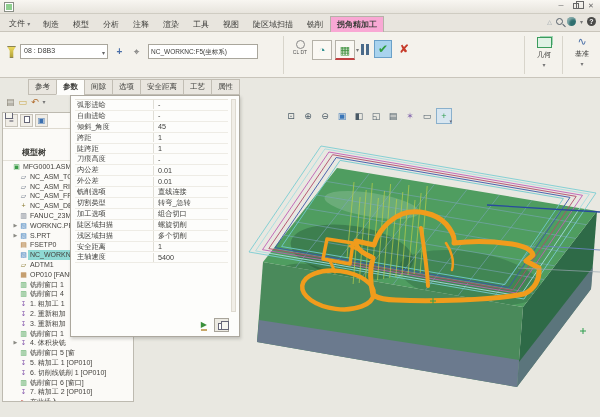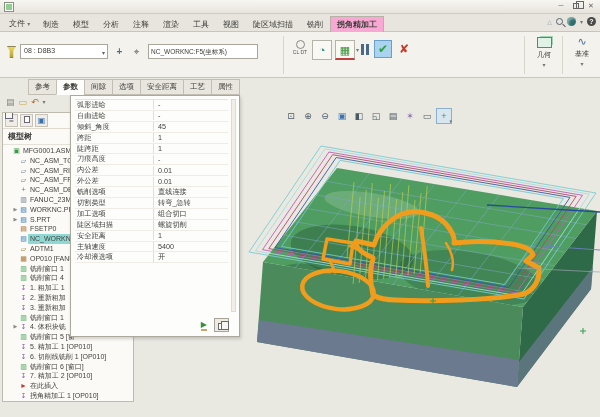--- a/index.html
+++ b/index.html
@@ -71,21 +71,21 @@
   .dtab.active{background:#fdfdfb;font-weight:bold;position:relative;z-index:2;border-bottom-color:#fdfdfb;}
   
   .quickbar{position:absolute;left:6px;top:96px;display:flex;gap:4px;align-items:center;z-index:40;}
   .qico{font-size:9px;line-height:12px;}
   
   .tree-panel{position:absolute;left:2px;top:112px;width:132px;height:290px;background:#fbfaf7;
     border:1px solid #bdbab0;z-index:30;overflow:hidden;}
   .tree-filters{display:flex;gap:2px;padding:1px 2px;border-bottom:1px solid #dedad0;}
   .tfbtn{width:13px;height:13px;border:1px solid #c6c2b8;background:#f0ede6;font-size:8px;
     text-align:center;line-height:11px;}
-  .tree-header{font-size:8px;font-weight:bold;color:#3a3a36;padding:2px 5px;border-bottom:1px solid #e4e1d8;}
+  .tree-header{font-size:8px;font-weight:bold;color:#3a3a36;padding:2px 19px;border-bottom:1px solid #e4e1d8;margin-top:16px;}
   .tree-list{padding-top:1px;}
   .titem{height:9.8px;line-height:9.8px;white-space:nowrap;overflow:hidden;font-size:7px;color:#44423e;
     display:flex;align-items:center;}
   .texp{width:7px;font-size:5px;color:#8a8a84;text-align:center;flex:none;}
   .ticon{width:9px;font-size:7px;text-align:center;flex:none;}
   .tlabel{padding:0 2px;}
   .titem.sel .tlabel{background:#8fd9d4;}
   
   .param-panel{position:absolute;left:70px;top:95px;width:170px;height:242px;background:#fdfdfb;
     border:1px solid #aca89e;box-shadow:1px 2px 3px rgba(80,80,70,.25);z-index:35;}
@@ -470,30 +470,30 @@
       </div>
       <div class="prow">
         <div class="plabel">加工选项</div>
         <div class="pvalue">组合切口</div>
       </div>
       <div class="prow">
         <div class="plabel">陡区域扫描</div>
         <div class="pvalue">螺旋切削</div>
       </div>
       <div class="prow">
+        <div class="plabel">浅区域扫描</div>
+        <div class="pvalue">多个切削</div>
+      </div>
+      <div class="prow">
         <div class="plabel">安全距离</div>
         <div class="pvalue">1</div>
       </div>
       <div class="prow">
         <div class="plabel">主轴速度</div>
         <div class="pvalue">5400</div>
-      </div>
-      <div class="prow">
-        <div class="plabel">冷却液选项</div>
-        <div class="pvalue">开</div>
       </div>
     </div>
   <div class="ptrack"></div>
   <div class="pactions">
     <span class="play-ico">▶</span>
     <span class="copy-btn">
         <span class="copy-ico"></span>
       </span>
   </div>
 </div>

